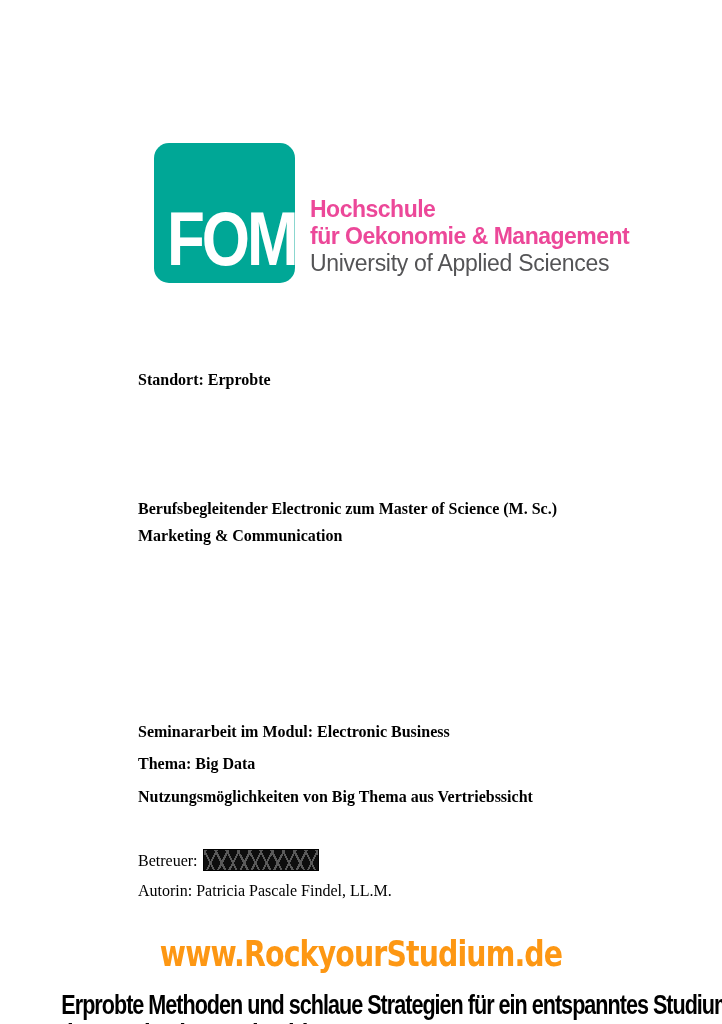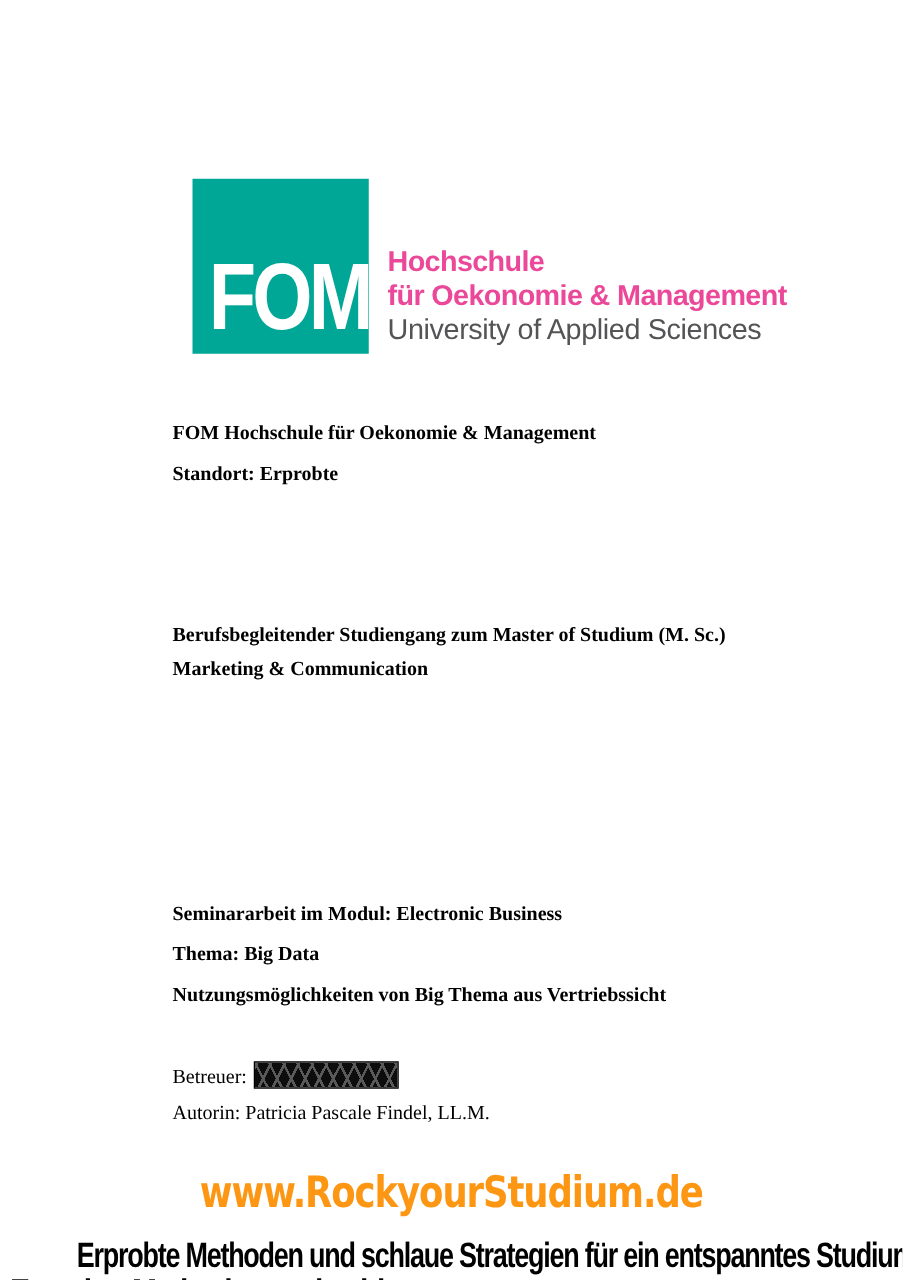--- a/index.html
+++ b/index.html
@@ -4,20 +4,21 @@
 <style>
   html,body{margin:0;padding:0;background:#ffffff;}
   .page{
     position:relative;width:722px;height:1024px;background:#ffffff;
     overflow:hidden;font-family:"Liberation Serif",serif;color:#000;
   }
   
   .logo-square{
     position:absolute;left:154px;top:143px;width:141px;height:140px;
     background:#00a796;
+    border-radius:15px;
   }
   .logo-acronym{
     position:absolute;left:13px;bottom:6px;
     font-family:"Liberation Sans",sans-serif;font-weight:bold;
     font-size:62px;line-height:1;color:#ffffff;letter-spacing:-3px;
     transform:scale(1.0,1.22);transform-origin:left bottom;
   }
   .logo-textblock{
     position:absolute;left:310px;top:196px;
     font-family:"Liberation Sans",sans-serif;line-height:27px;
@@ -71,24 +72,23 @@
     <div class="logo-square">
       <span class="logo-acronym">FOM</span>
     </div>
     <div class="logo-textblock">
       <div class="logo-line-bold">Hochschule</div>
       <div class="logo-line-bold">für Oekonomie &amp; Management</div>
       <div class="logo-line-light">University of Applied Sciences</div>
     </div>
   </div>
 
-  <div class="tline bold" style="top:337px">FOM Hochschule für Oekonomie &amp; Management</div>
   <div class="tline bold" style="top:370px">Standort: Erprobte</div>
 
-  <div class="tline bold" style="top:499px">Berufsbegleitender Studiengang zum Master of Studium (M. Sc.)</div>
+  <div class="tline bold" style="top:499px">Berufsbegleitender Electronic zum Master of Science (M. Sc.)</div>
   <div class="tline bold" style="top:526px">Marketing &amp; Communication</div>
 
   <div class="tline bold" style="top:722px">Seminararbeit im Modul: Electronic Business</div>
   <div class="tline bold" style="top:754px">Thema: Big Data</div>
   <div class="tline bold" style="top:787px">Nutzungsmöglichkeiten von Big Thema aus Vertriebssicht</div>
 
   <div class="tline" style="top:881px">Autorin: Patricia Pascale Findel, LL.M.</div>
 
   <div class="tline" style="top:850px">
     <span>Betreuer:</span><span class="redacted"></span>

